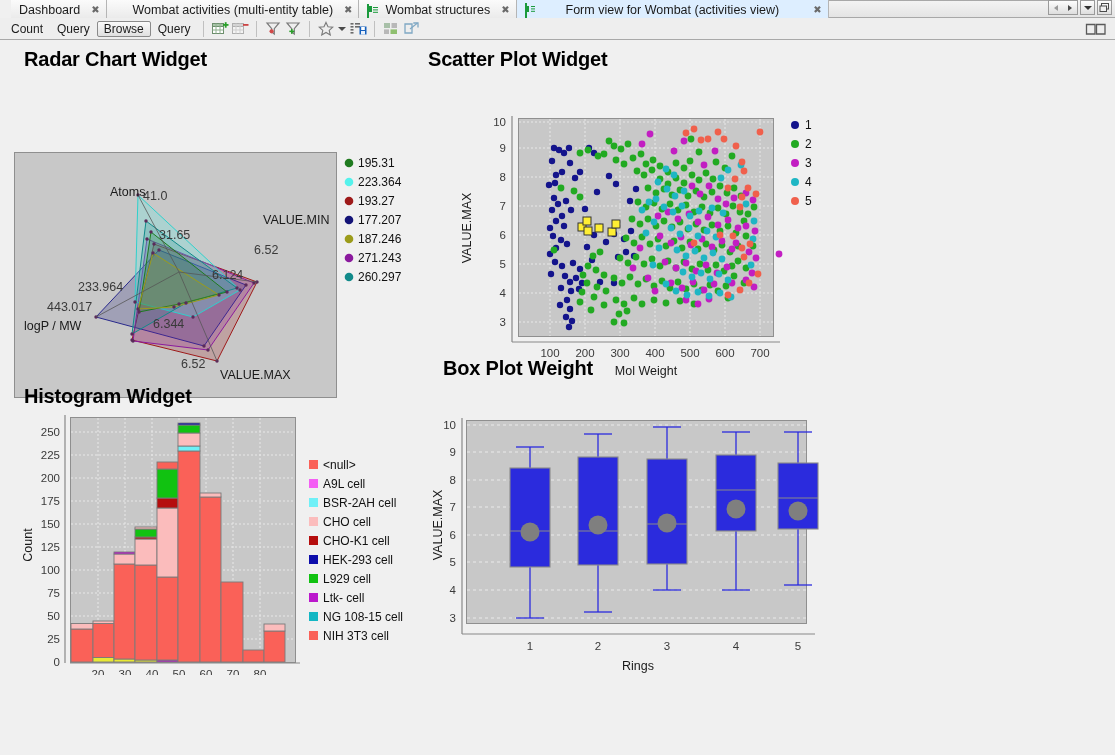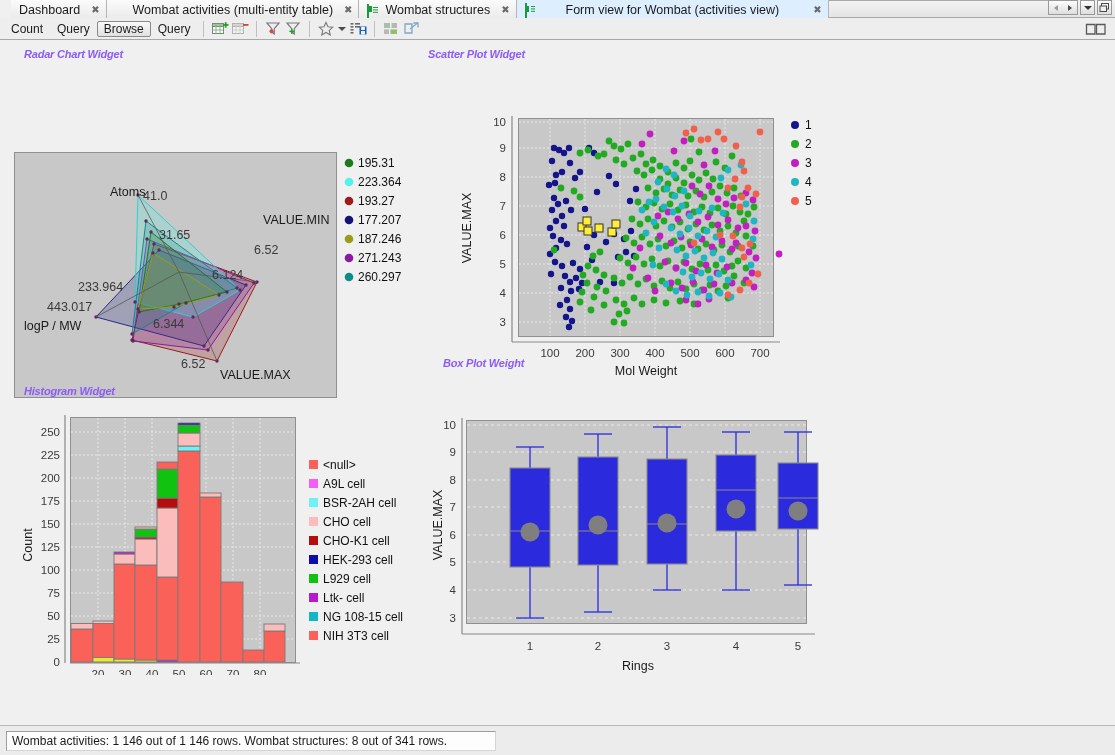--- a/index.html
+++ b/index.html
@@ -123,25 +123,24 @@
 
   
   .main {
     flex: 1 1 auto;
     position: relative;
     background: #f0f0f0;
     padding: 8px 0 0 0;
     overflow: hidden;
   }
   .wtitle {
-    font-size: 11px;
+    font-size: 20px;
     font-weight: bold;
-    color: #8b5cf6;
+    color: #000000;
     letter-spacing: -0.2px;
-    font-style: italic;
   }
   .plotbg { background: #c8c8c8; border: 1px solid #909090; }
   .axtitle { font-size: 12.5px; fill: #1a1a1a; }
 
   
   .statusbar {
     flex: 0 0 auto;
     height: 30px;
     background: #ececec;
     border-top: 1px solid #b9b9b9;
@@ -1076,17 +1075,14 @@
         <text x="237" y="265">3</text>
         <text x="306" y="265">4</text>
         <text x="368" y="265">5</text>
       </g>
       <text x="208" y="285" font-family="Liberation Sans, sans-serif" font-size="12.5" fill="#1a1a1a" text-anchor="middle">Rings</text>
       <text transform="translate(12,140) rotate(-90)" font-family="Liberation Sans, sans-serif" font-size="12.5" fill="#1a1a1a" text-anchor="middle">VALUE.MAX</text>
     </svg>
 
   </div>
 
-  <div class="statusbar">
-    <div class="status-field">Wombat activities: 1 146 out of 1 146 rows. Wombat structures: 8 out of 341 rows.</div>
-  </div>
 
 </div>
 
 </body></html>

